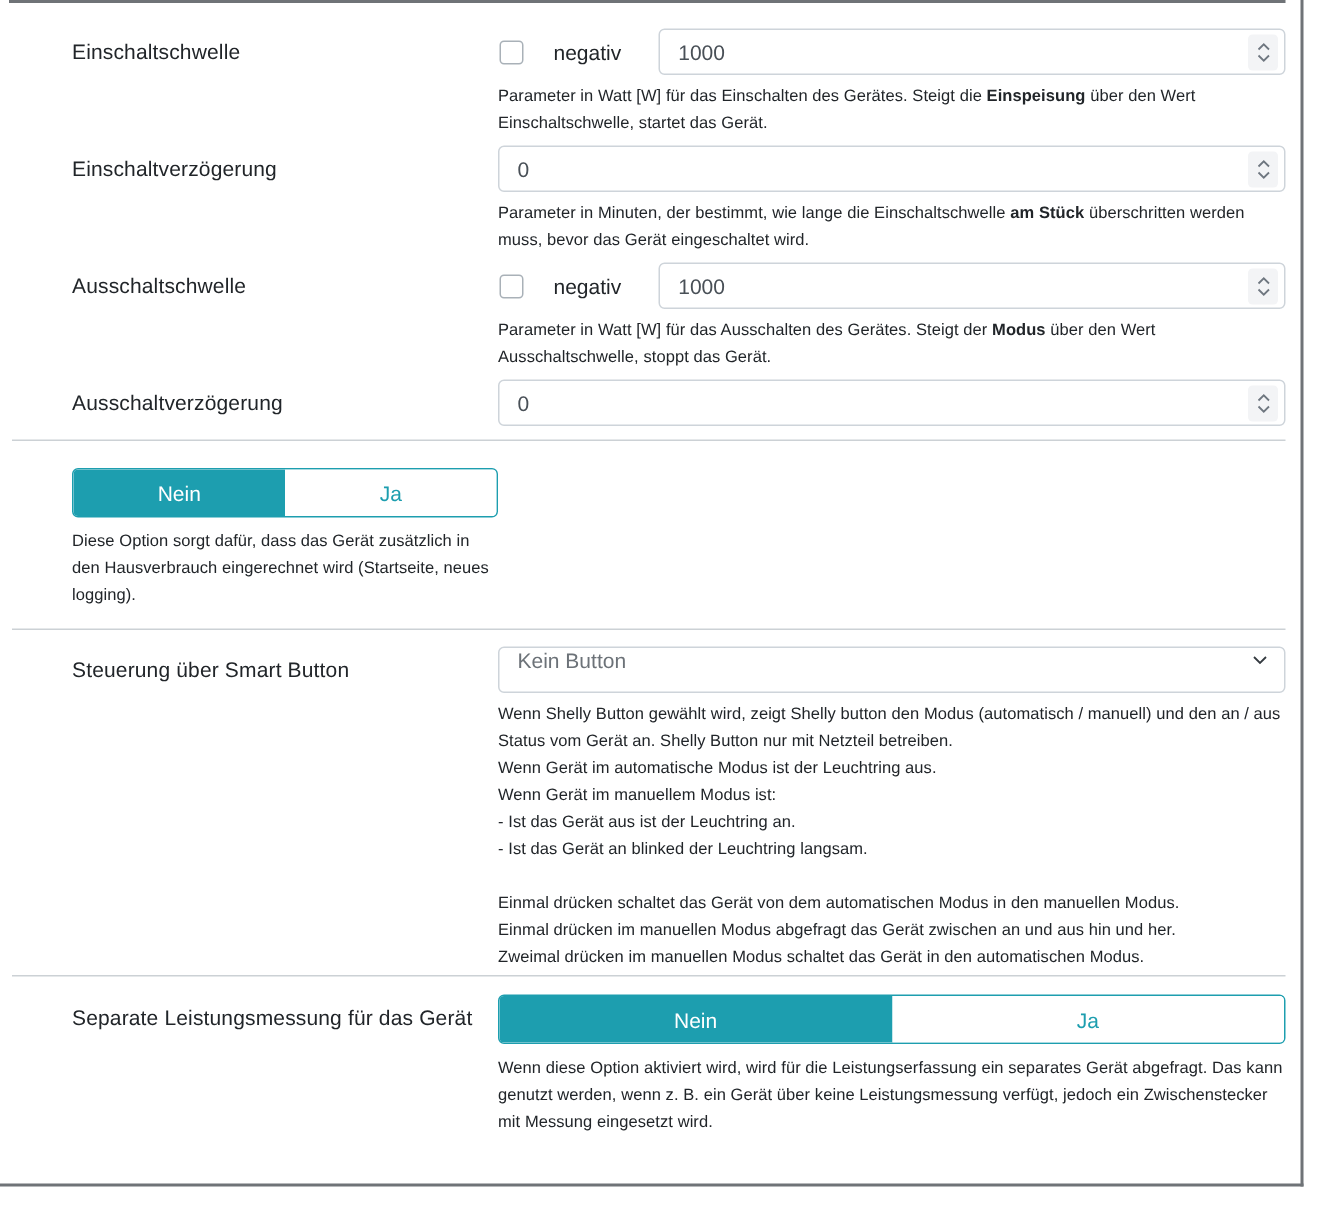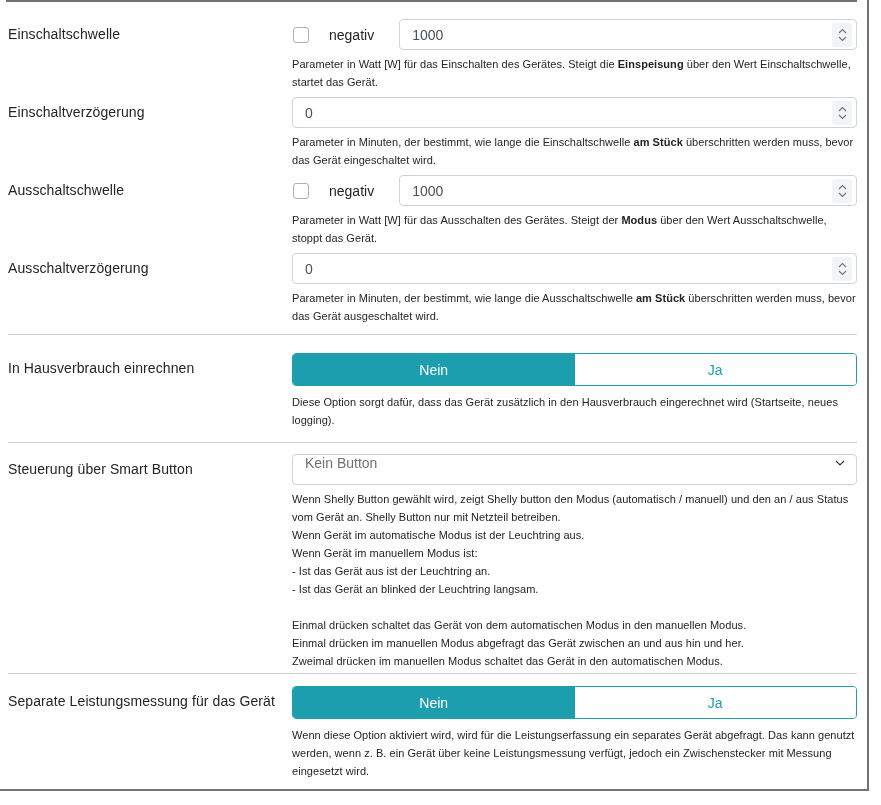--- a/index.html
+++ b/index.html
@@ -6,21 +6,21 @@
   body { width:881px; height:805px; font-family:"Liberation Sans", sans-serif; }
   .page { position:relative; width:867px; height:789px; background:#fff;
           border-right:2px solid #6f7377; border-bottom:2px solid #6f7377; overflow:hidden; }
   .topline { height:2px; background:#6f7377; margin:0 10px 0 6px; }
   .content { padding-left:8px; width:849px; }
   .fsection { padding:17px 0 9px; }
   .fsection + .fsection { border-top:1px solid #ccd1d5; }
   .fsection.s1 { padding:18px 0 13px; }
   .fsection.s2 { padding:11px 0 3px; }
   .fsection.s3 { padding:12px 0 24px; }
-  .frow { display:grid; grid-template-columns:284px 1fr; align-items:start; }
+  .frow { display:grid; grid-template-columns:284px 1fr; align-items:start;margin-left:40px; }
   .frow + .frow { margin-top:6px; }
   .flabel { font-size:14px; color:#212529; padding-top:7px; letter-spacing:.1px; }
   .ctrl-line { display:flex; align-items:center;gap:12px; }
   .chk { width:14px; height:14px; border:1px solid #a9b1b8; border-radius:3px; background:#fff;
          flex:0 0 auto; margin:0 8px 0 1px; cursor:pointer; }
   .chk-label { font-size:14px; color:#212529; margin-right:13px; }
   .tinput { position:relative; flex:1; height:31px; border:1px solid #ced4da; border-radius:4px;
             display:flex; align-items:center; box-sizing:border-box; background:#fff; }
   .tinput input { border:none; outline:none; flex:1; min-width:0; font:14px "Liberation Sans",sans-serif;
                   color:#495057; padding:0 0 0 12px; background:transparent; }
@@ -116,29 +116,25 @@
               <div class="tinput">
                 <input class="tin" type="text" value="0" style="">
                 <span class="spin">
                   <svg width="11" height="16" viewBox="0 0 11 16">
                     <path d="M2 6 L5.5 2.5 L9 6" fill="none" stroke="#6f7780" stroke-width="1.2"></path>
                     <path d="M2 10 L5.5 13.5 L9 10" fill="none" stroke="#6f7780" stroke-width="1.2"></path>
                   </svg>
                 </span>
               </div>
             </div>
-            <div class="help">
-              <div class="help-line"><span>Parameter in Minuten, der bestimmt, wie lange die Ausschaltschwelle </span><b>am Stück</b><span> überschritten werden muss, bevor das Gerät ausgeschaltet wird.</span></div>
-            </div>
           </div>
         </div>
       </div>
       <div class="fsection s1">
         <div class="frow">
-          <div class="flabel">In Hausverbrauch einrechnen</div>
           <div class="fcell">
             <div class="ctrl-line">
               <div class="toggle">
                 <div class="topt active">Nein</div>
                 <div class="topt">Ja</div>
               </div>
             </div>
             <div class="help">
               <div class="help-line"><span>Diese Option sorgt dafür, dass das Gerät zusätzlich in den Hausverbrauch eingerechnet wird (Startseite, neues logging).</span></div>
             </div>

